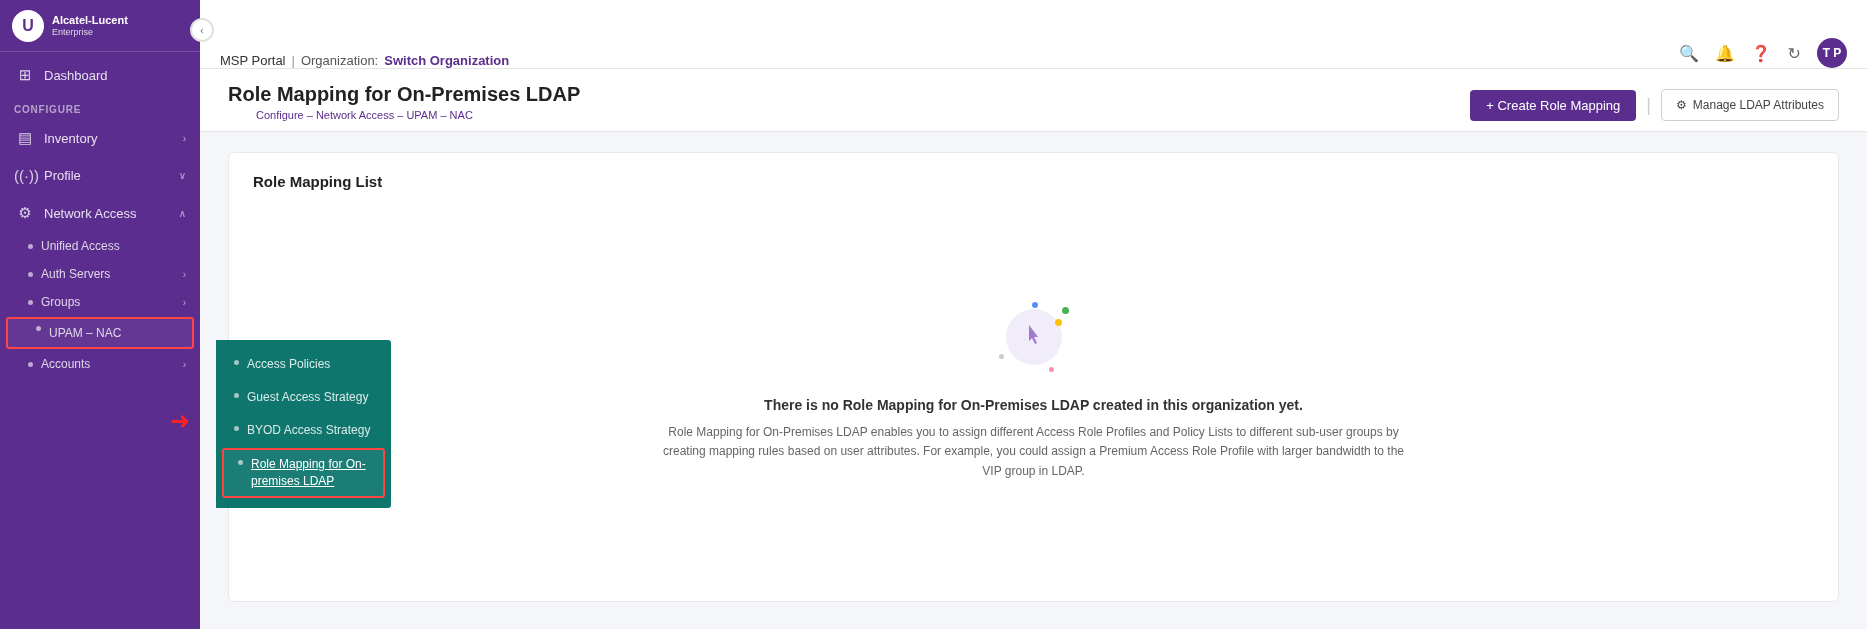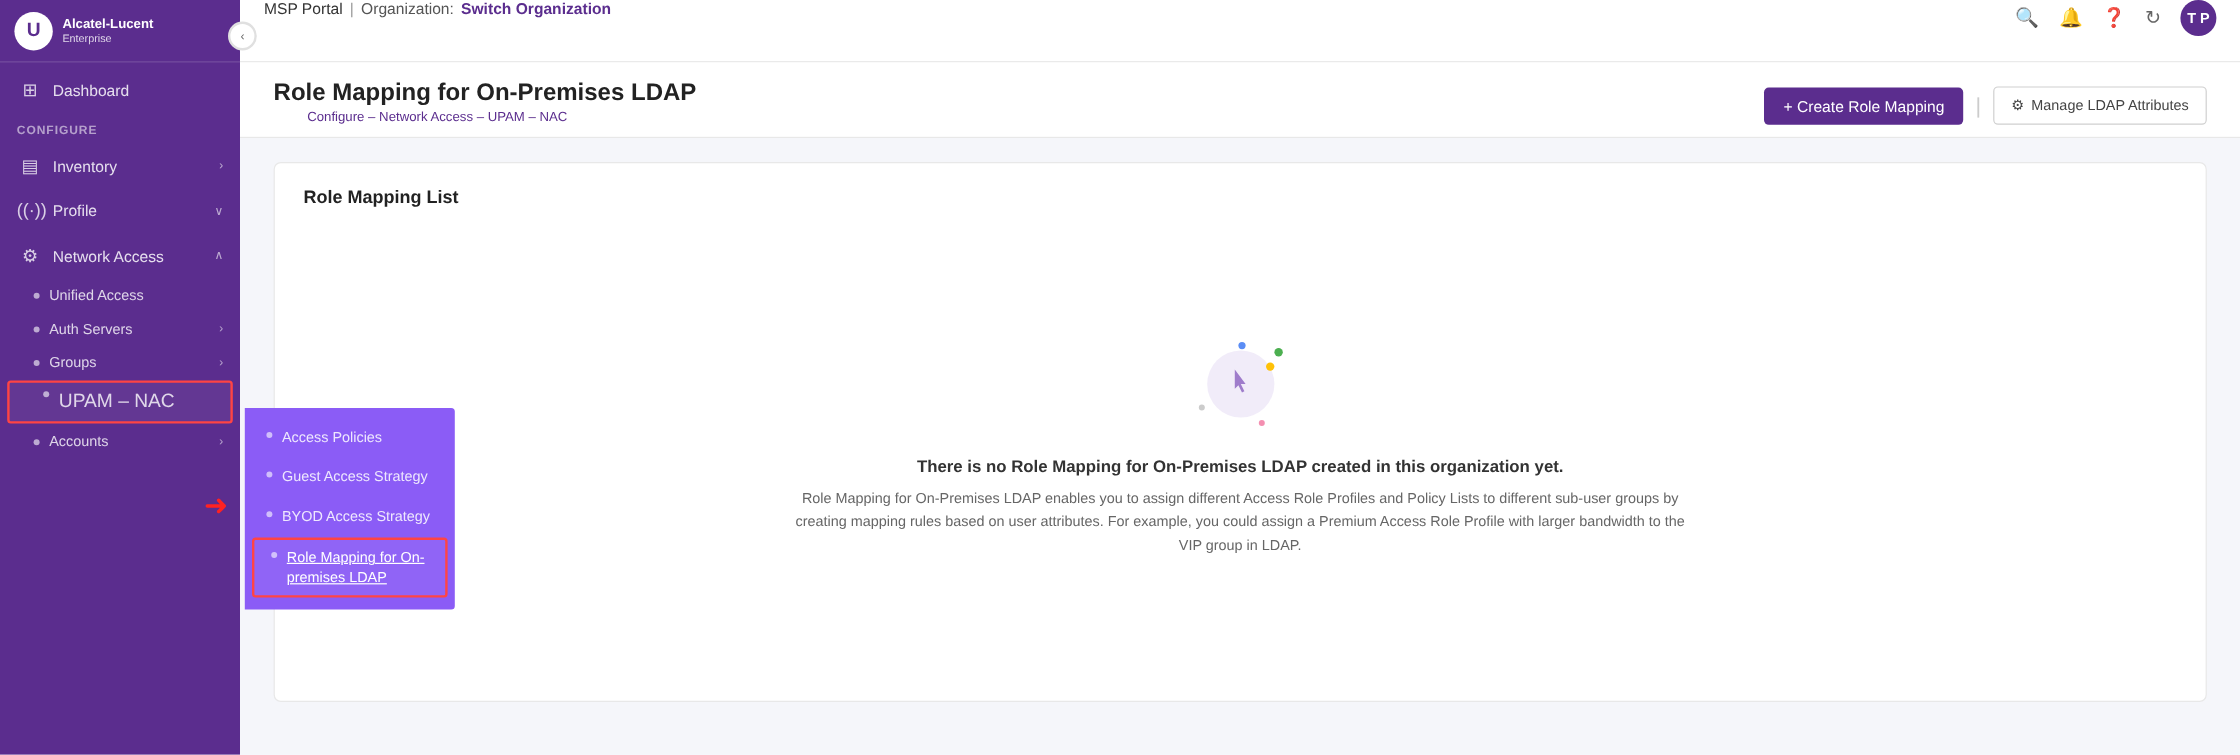--- a/index.html
+++ b/index.html
@@ -86,35 +86,35 @@
       font-size: 12px;
     }
     .sidebar-sub-item .dot { width: 5px; height: 5px; border-radius: 50%; background: rgba(255,255,255,0.6); margin-right: 8px; flex-shrink: 0; }
 
     .upam-nac-item {
       display: flex;
       align-items: flex-start;
       padding: 7px 14px 7px 28px;
       cursor: pointer;
       color: rgba(255,255,255,0.8);
-      font-size: 16px;
+      font-size: 12px;
       background: rgba(255,255,255,0.05);
       border: 2px solid #ff4444;
       margin: 1px 6px;
       border-radius: 3px;
     }
     .upam-nac-item .dot { width: 5px; height: 5px; border-radius: 50%; background: rgba(255,255,255,0.6); margin-right: 8px; flex-shrink: 0; }
 
     
     .submenu-popup {
       position: absolute;
-      left: 204px;
+      left: 216px;
       top: 340px;
       width: 175px;
-      background: #8b5cf6;
+      background: #0f766e;
       z-index: 100;
       padding: 8px 0;
       border-radius: 0 3px 3px 0;
     }
     .submenu-popup-item {
       display: flex;
       align-items: flex-start;
       padding: 8px 14px 8px 18px;
       cursor: pointer;
       color: rgba(255,255,255,0.85);
@@ -145,25 +145,25 @@
     
     .main {
       flex: 1;
       display: flex;
       flex-direction: column;
       overflow: hidden;
     }
 
     
     .topbar {
-      height: 52px;
+      height: 69px;
       background: #fff;
       border-bottom: 1px solid #e5e5e5;
       display: flex;
-      align-items: flex-start;
+      align-items: flex-end;
       padding: 0 20px;
       flex-shrink: 0;
     }
     .topbar-left { display: flex; align-items: center; gap: 6px; font-size: 13px; }
     .topbar-msp { color: #333; font-weight: 500; cursor: pointer; }
     .topbar-separator { color: #999; }
     .topbar-org-label { color: #555; }
     .topbar-org-link { color: #5b2d8e; font-weight: 600; cursor: pointer; }
     .topbar-right { margin-left: auto; display: flex; align-items: center; gap: 16px; }
     .topbar-icon { color: #666; font-size: 16px; cursor: pointer; }

